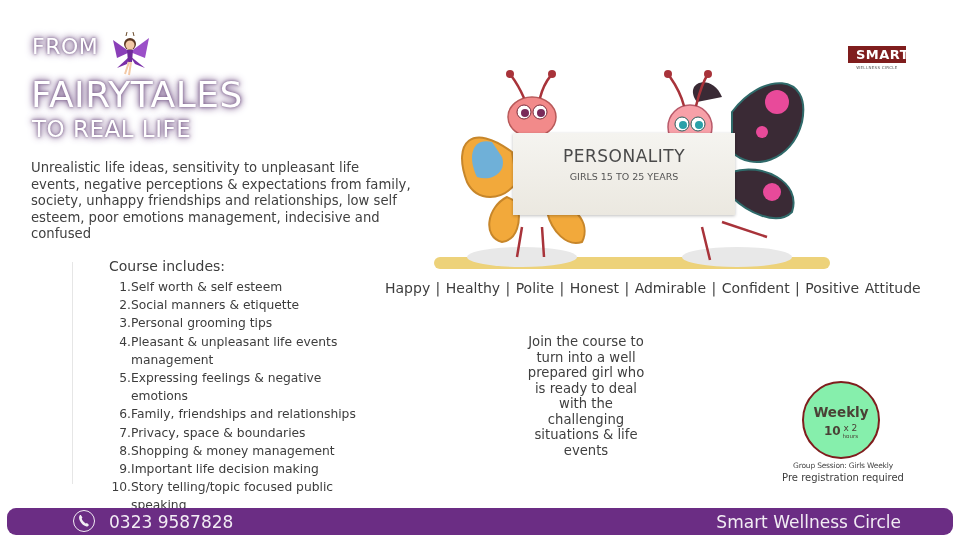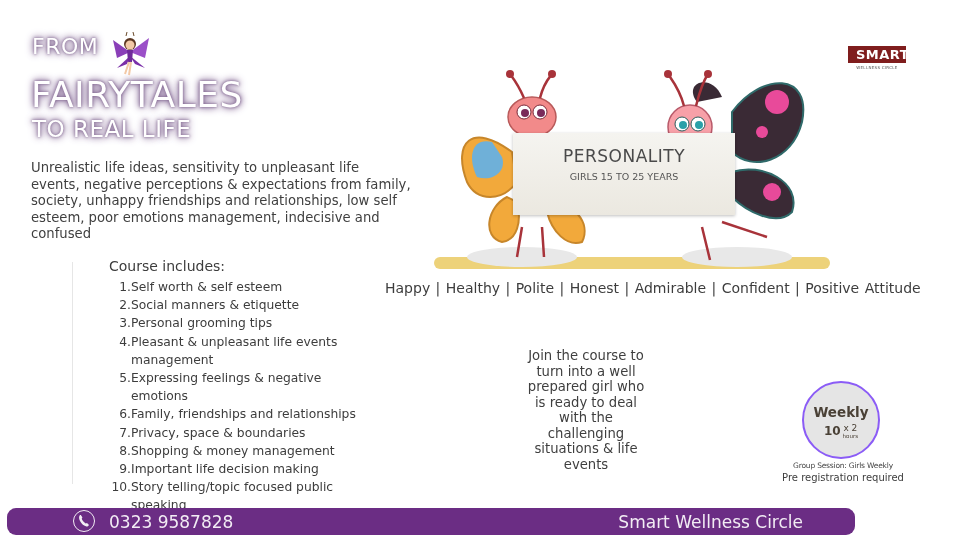--- a/index.html
+++ b/index.html
@@ -19,29 +19,29 @@
   .list{left:108px;top:278px;width:270px;margin:0;padding:0;list-style:none;font-size:12.3px;line-height:18.2px;color:#3d3d3d;}
   .list li{display:flex;}
   .list .num{width:23px;text-align:right;flex:none;}
   .list .txt{flex:1;}
   .art{left:432px;top:62px;width:400px;height:212px;}
   .sign{left:513px;top:133px;width:222px;height:82px;background:linear-gradient(#f5f4f0,#ebe8e0);box-shadow:0 1px 3px rgba(0,0,0,0.25);text-align:center;}
   .sign .p{font-size:17px;color:#4a4a4a;margin-top:13px;letter-spacing:0.5px;}
   .sign .g{font-size:21px;color:#4a4a4a;margin-top:1px;letter-spacing:0.3px;white-space:nowrap;}
   .sign .y{font-size:9.5px;color:#555;margin-top:5px;}
   .traits{left:385px;top:280px;font-size:14px;color:#3d3d3d;white-space:nowrap;word-spacing:1px;}
-  .join{left:522px;top:348px;width:128px;text-align:center;font-size:13.2px;line-height:15.5px;color:#3f3f3f;}
-  .badge{left:802px;top:381px;width:74px;height:74px;border-radius:50%;background:#e5e5e5;border:2px solid #8b5cf6;text-align:center;color:#4a4136;}
+  .join{left:522px;top:334px;width:128px;text-align:center;font-size:13.2px;line-height:15.5px;color:#3f3f3f;}
+  .badge{left:802px;top:381px;width:74px;height:74px;border-radius:50%;background:#86efac;border:2px solid #7f1d1d;text-align:center;color:#4a4136;}
   .badge .w{font-weight:bold;font-size:13.5px;margin-top:21px;}
   .badge .n{font-weight:bold;font-size:12px;margin-top:0px;display:inline-block;}
   .badge .x{display:inline-block;font-size:9px;line-height:8px;vertical-align:top;margin-top:4px;text-align:center;margin-left:2px;}
   .badge .x small{font-size:5.5px;display:block;font-weight:normal;}
   .group{left:770px;top:461px;width:146px;text-align:center;font-size:7.5px;color:#444;letter-spacing:-0.2px;}
   .prereg{left:770px;top:472px;width:146px;text-align:center;font-size:10px;color:#3d3d3d;}
-  .footer{left:7px;top:508px;width:848px;height:27px;background:#6b2d84;border-radius:9px;color:#f2ecf4;}
+  .footer{left:7px;top:508px;width:946px;height:27px;background:#6b2d84;border-radius:9px;color:#f2ecf4;}
   .phone-icon{position:absolute;left:66px;top:2px;width:20px;height:20px;border:1.5px solid #f2ecf4;border-radius:50%;}
   .phone{position:absolute;left:102px;top:4px;font-size:17px;}
   .brand{position:absolute;right:52px;top:4px;font-size:17px;}
 </style>
 </head>
 <body>
 
 <div class="abs title-from">FROM</div>
 <div class="abs title-fairy">FAIRYTALES</div>
 <div class="abs title-real">TO REAL LIFE</div>

